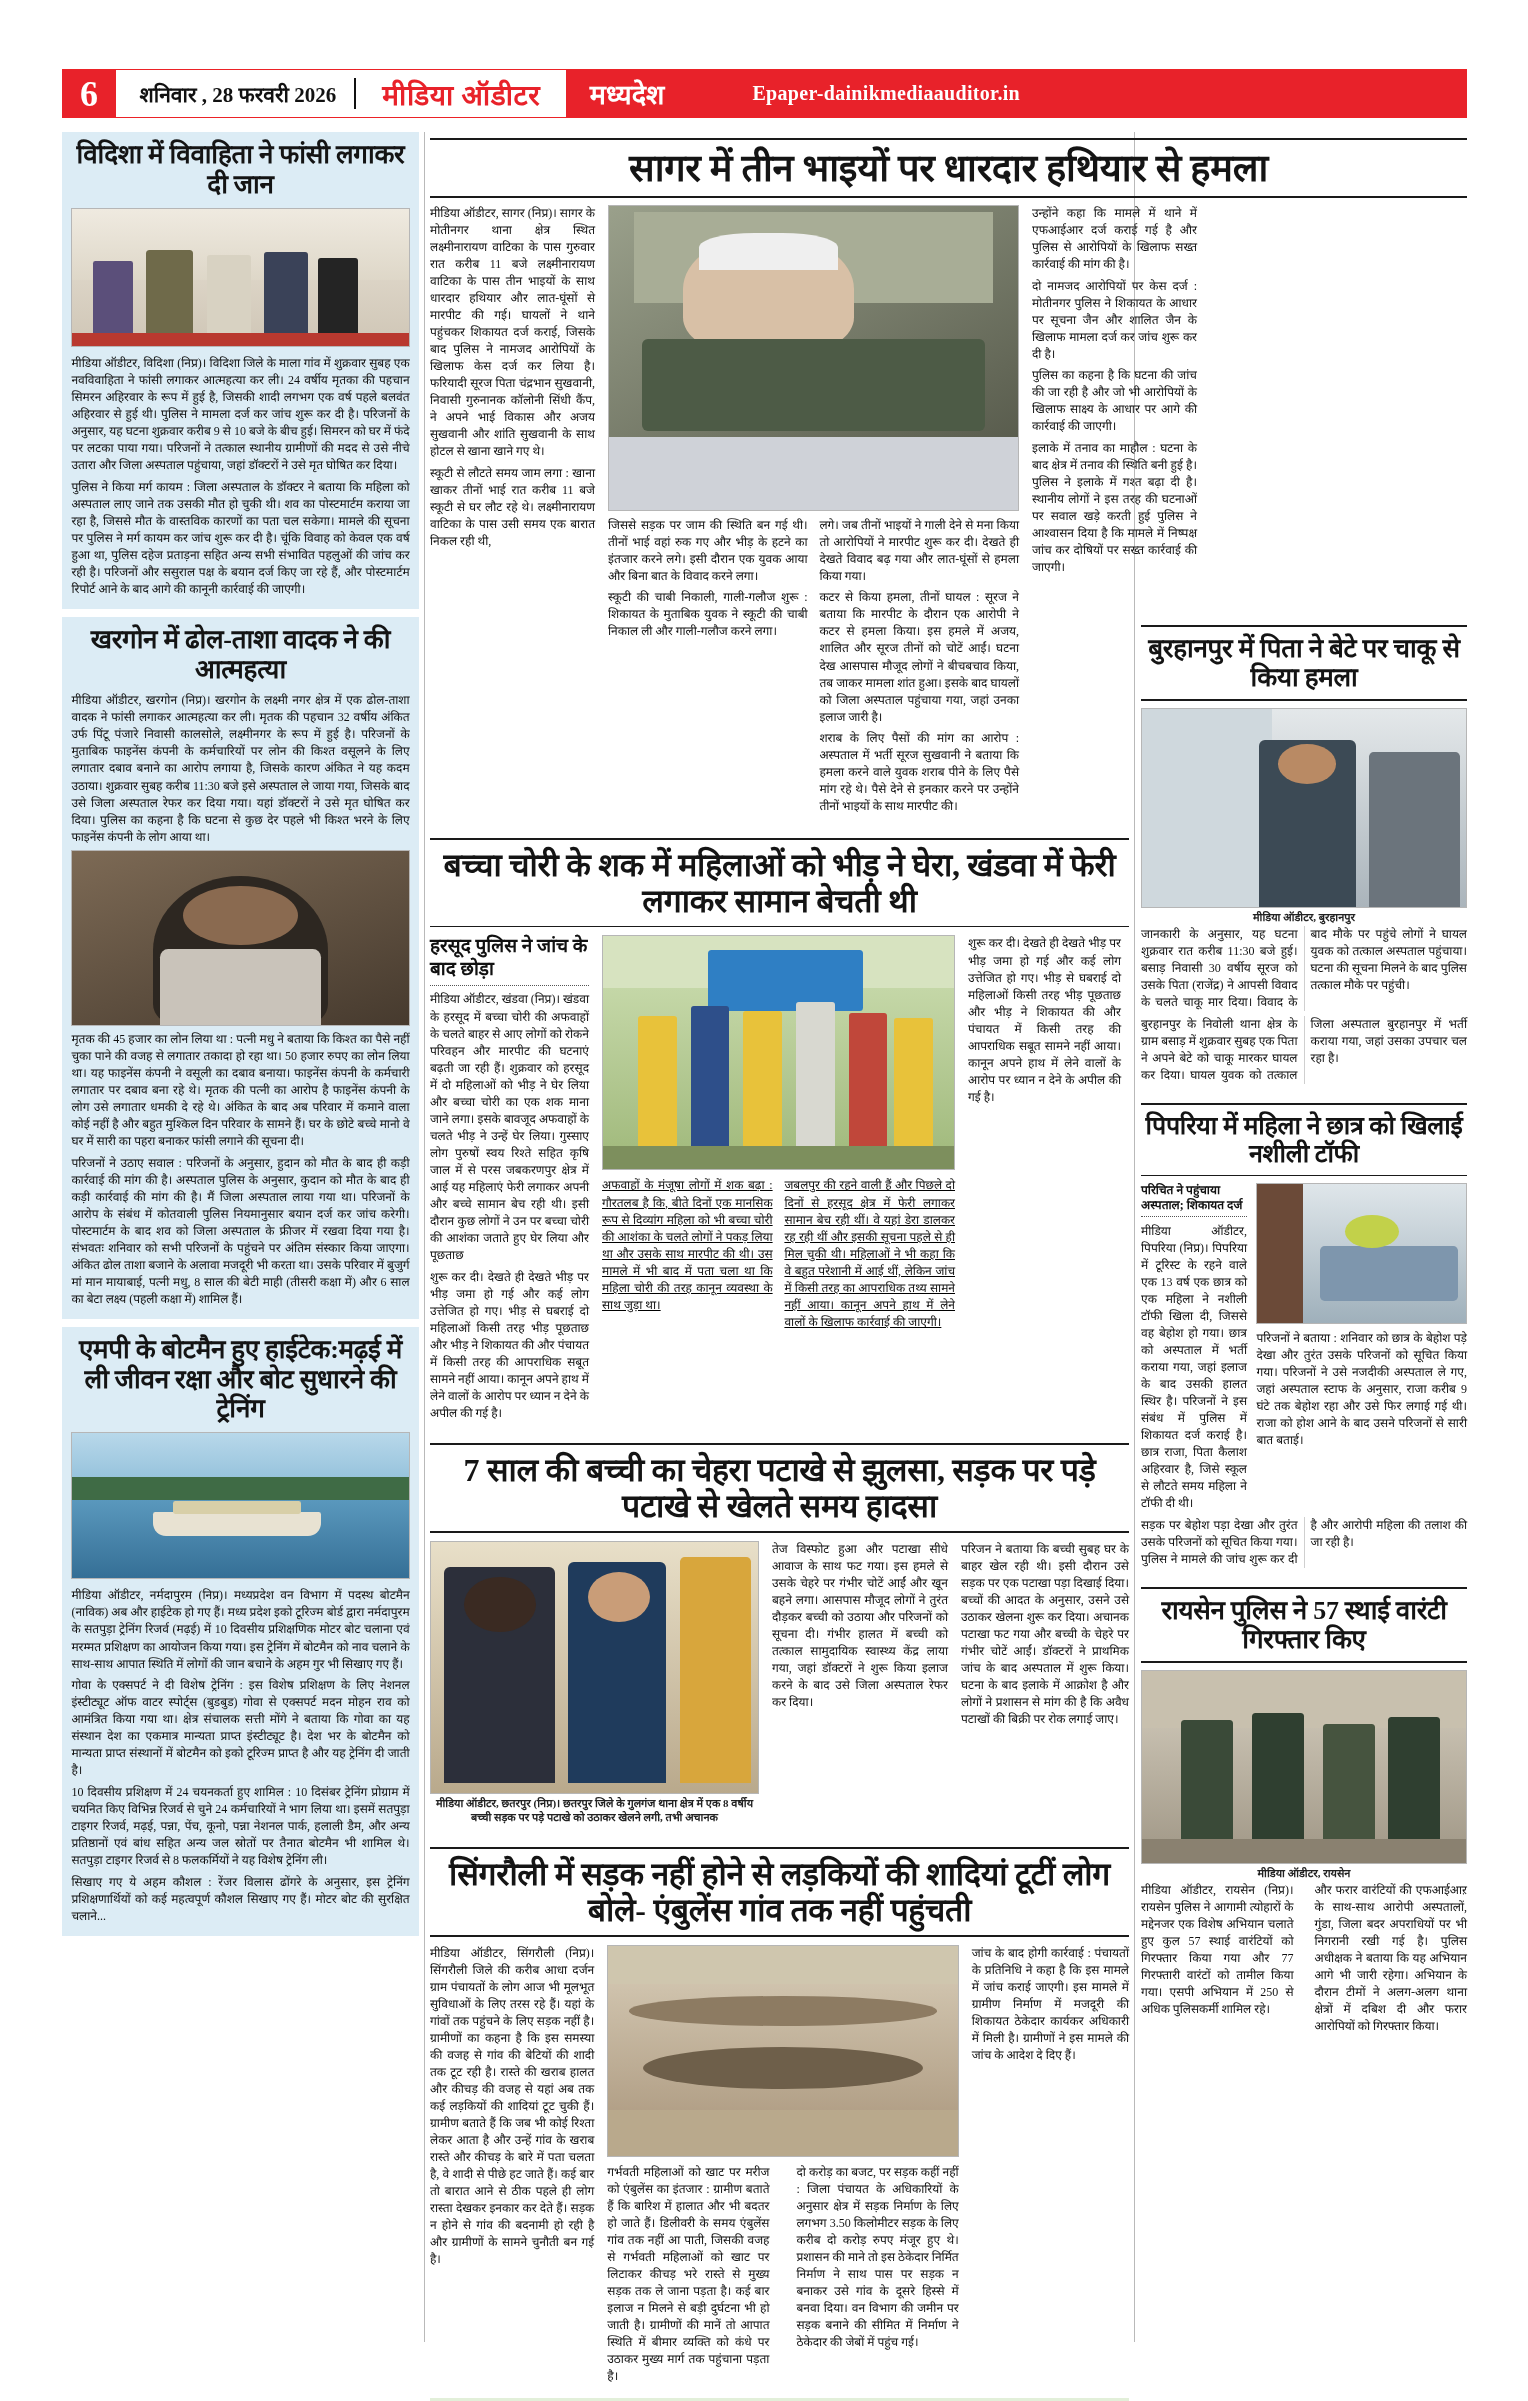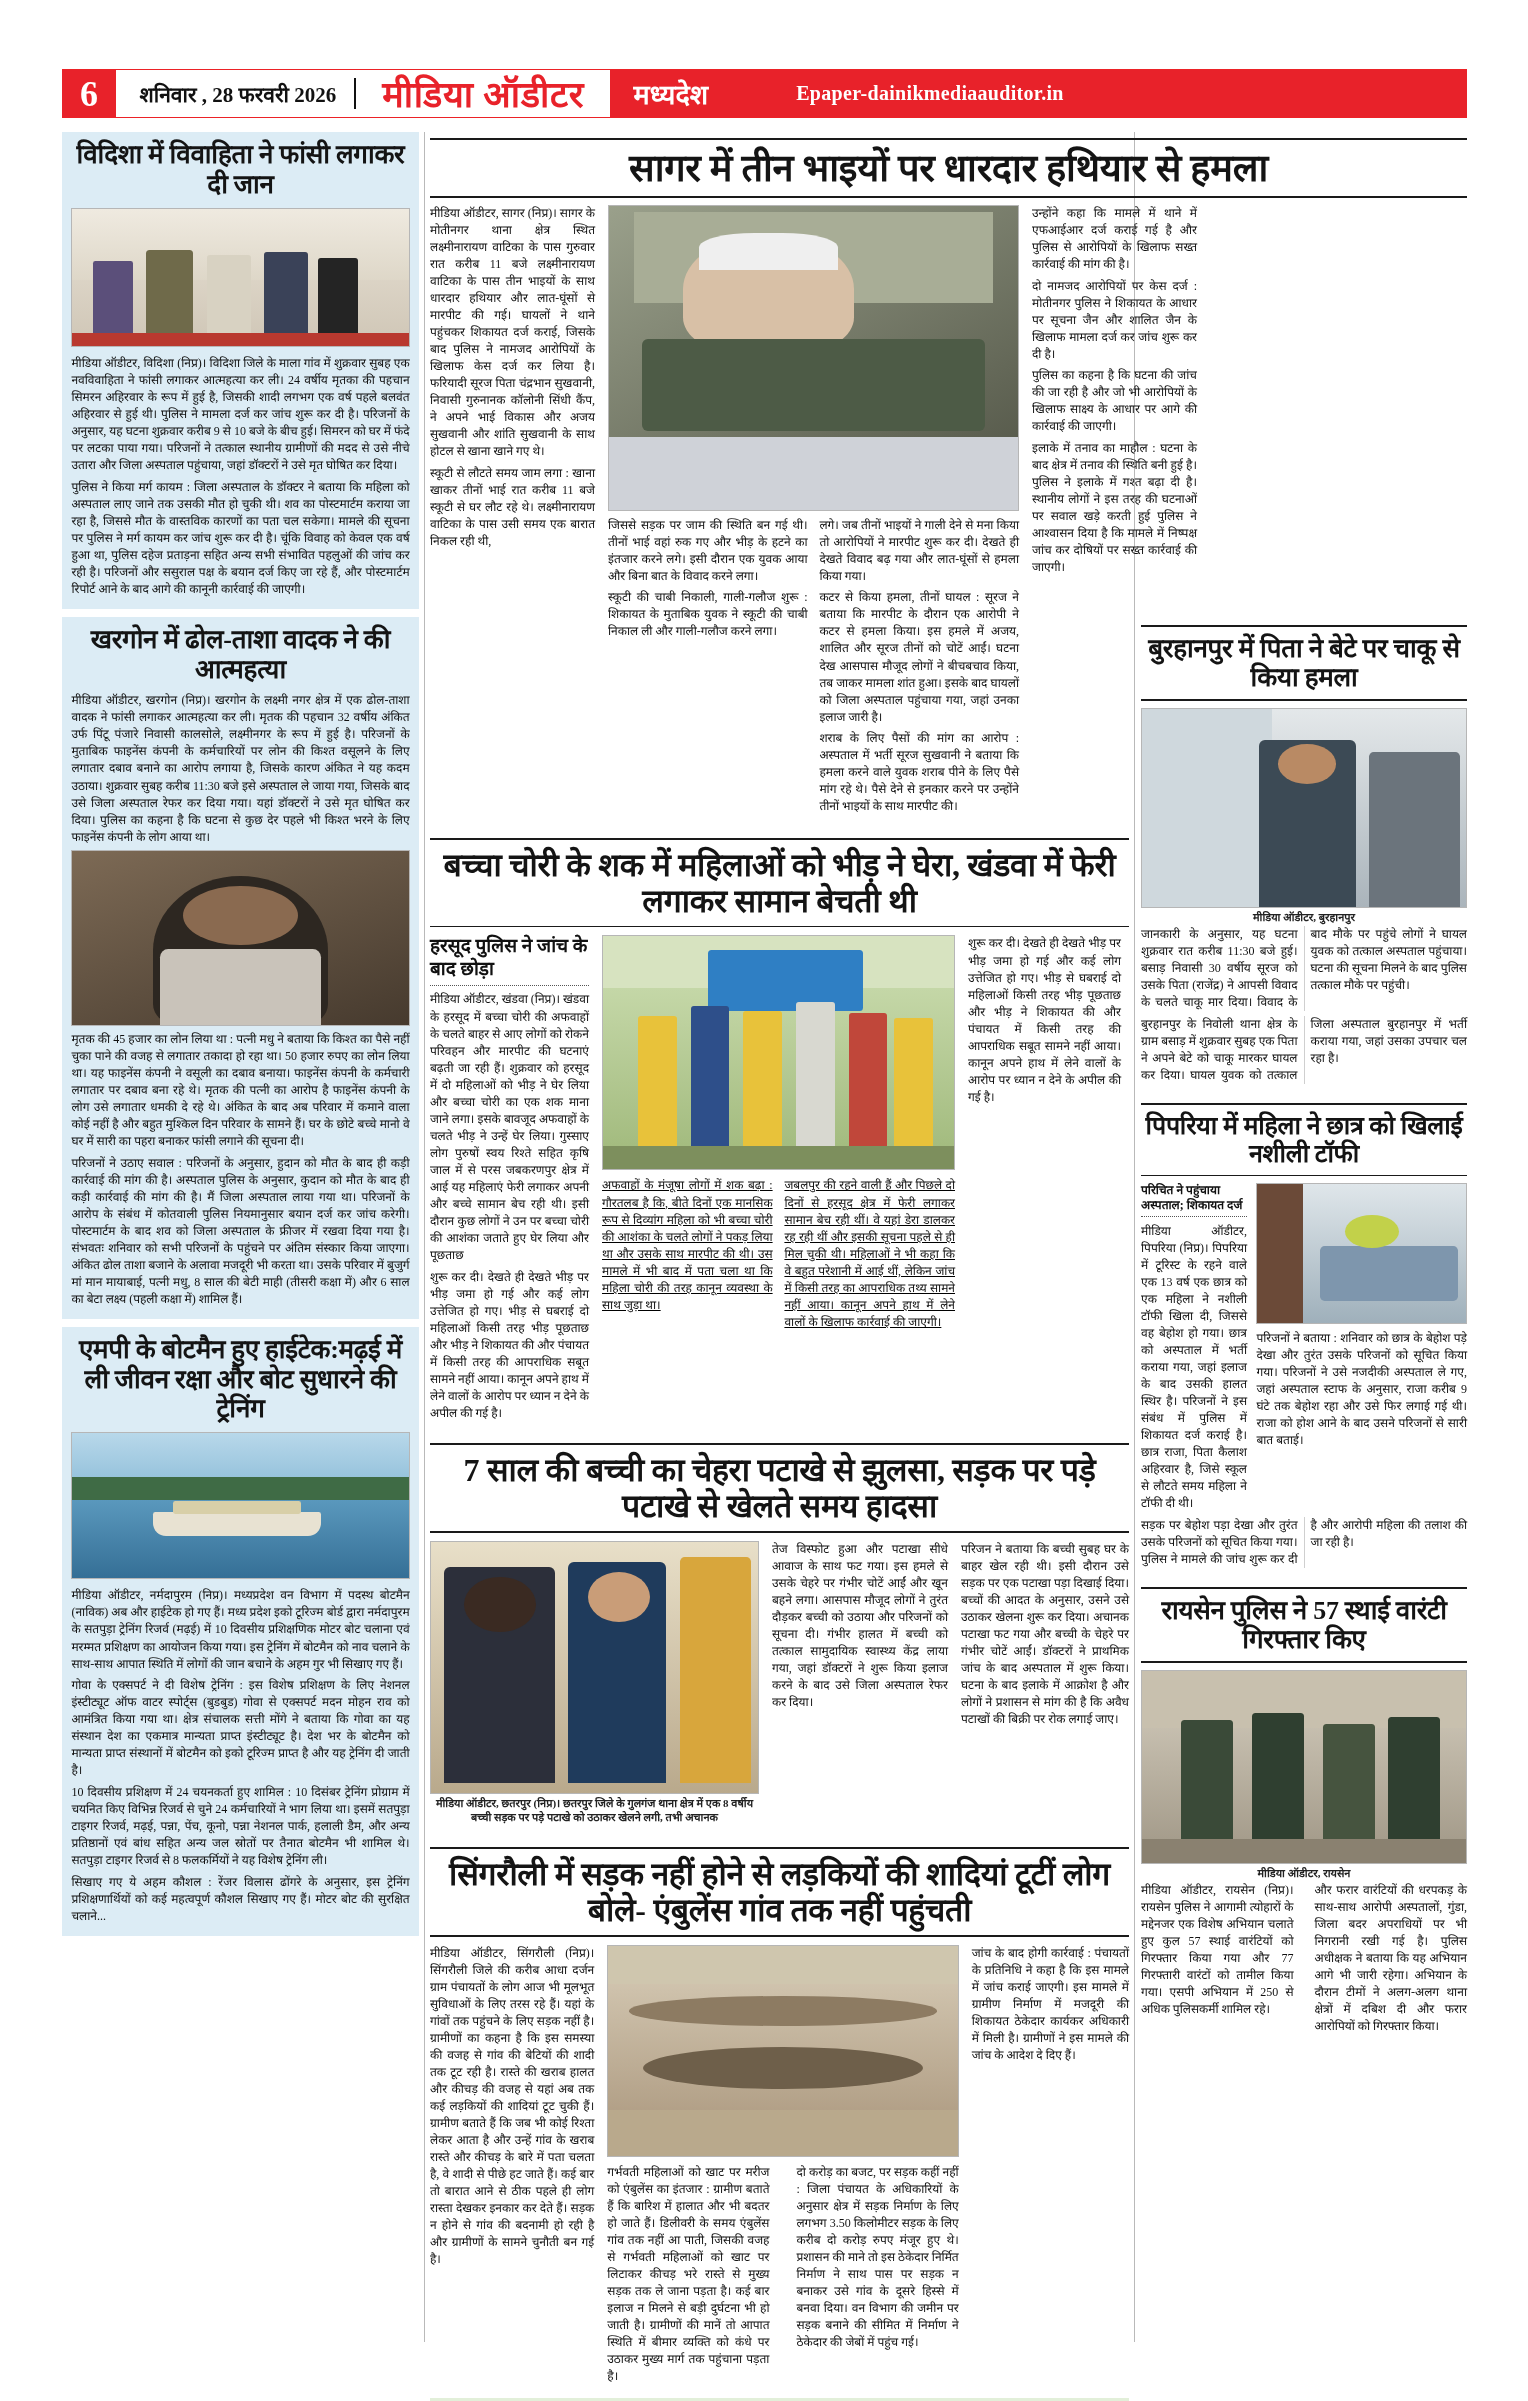--- a/index.html
+++ b/index.html
@@ -28,21 +28,21 @@
   }
   .mast-date {
     padding-left:23.5px; padding-right:17.6px;
     display:flex; align-items:center;
     font-size:21px; font-weight:700; color:#111;
     font-family:"Liberation Serif", serif;
   }
   .mast-sep { width:2.4px; background:#111; margin:8.2px 0; }
   .mast-brand {
     display:flex; align-items:center; padding:0 26px;
-    font-size:36px; font-weight:700; color:#e8222a;
+    font-size:28px; font-weight:700; color:#e8222a;
     letter-spacing:0.6px;
   }
   .mast-right {
     flex:1; background:#e8222a; display:flex; align-items:center;
     padding-left:23.5px; gap:88px; color:#fff;
   }
   .mast-region { font-size:27px; font-weight:700; }
   .mast-url { font-size:20px; font-weight:600; letter-spacing:0.3px; }
 
   
@@ -364,20 +364,20 @@
           <div style="position:absolute;left:0;top:0;width:100%;height:30%;background:#c8c0ae;"></div>
           <div style="position:absolute;left:12%;top:26%;width:16%;height:70%;background:#3a4a38;border-radius:3.5px 3.5px 0 0;"></div>
           <div style="position:absolute;left:34%;top:22%;width:16%;height:74%;background:#2f3f30;border-radius:3.5px 3.5px 0 0;"></div>
           <div style="position:absolute;left:56%;top:28%;width:16%;height:68%;background:#46543f;border-radius:3.5px 3.5px 0 0;"></div>
           <div style="position:absolute;left:76%;top:24%;width:16%;height:72%;background:#2f3f30;border-radius:3.5px 3.5px 0 0;"></div>
           <div style="position:absolute;left:0;bottom:0;width:100%;height:12%;background:#8a8170;"></div>
         </div>
         <div class="cap">मीडिया ऑडीटर, रायसेन</div>
         <div style="display:flex;gap:21px;">
           <div style="flex:1;" class="body">मीडिया ऑडीटर, रायसेन (निप्र)। रायसेन पुलिस ने आगामी त्योहारों के मद्देनजर एक विशेष अभियान चलाते हुए कुल 57 स्थाई वारंटियों को गिरफ्तार किया गया और 77 गिरफ्तारी वारंटों को तामील किया गया। एसपी अभियान में 250 से अधिक पुलिसकर्मी शामिल रहे।</div>
-          <div style="flex:1;" class="body">और फरार वारंटियों की धरपकड़ के साथ-साथ आरोपी अस्पतालों, गुंडा, जिला बदर अपराधियों पर भी निगरानी रखी गई है। पुलिस अधीक्षक ने बताया कि यह अभियान आगे भी जारी रहेगा। अभियान के दौरान टीमों ने अलग-अलग थाना क्षेत्रों में दबिश दी और फरार आरोपियों को गिरफ्तार किया।</div>
+          <div style="flex:1;" class="body">और फरार वारंटियों की एफआईआऱ के साथ-साथ आरोपी अस्पतालों, गुंडा, जिला बदर अपराधियों पर भी निगरानी रखी गई है। पुलिस अधीक्षक ने बताया कि यह अभियान आगे भी जारी रहेगा। अभियान के दौरान टीमों ने अलग-अलग थाना क्षेत्रों में दबिश दी और फरार आरोपियों को गिरफ्तार किया।</div>
         </div>
       </div>
     </div>
 
   </div>
 </div>
 
 
 </body></html>

